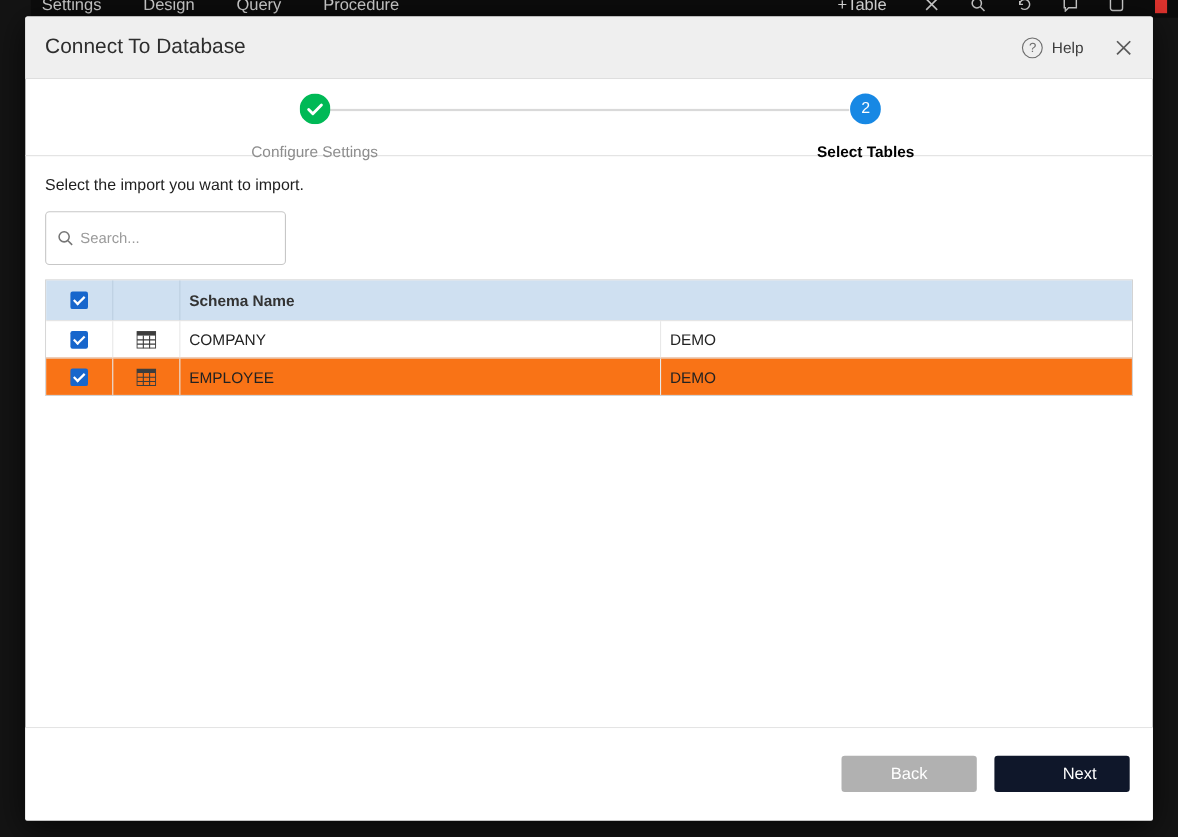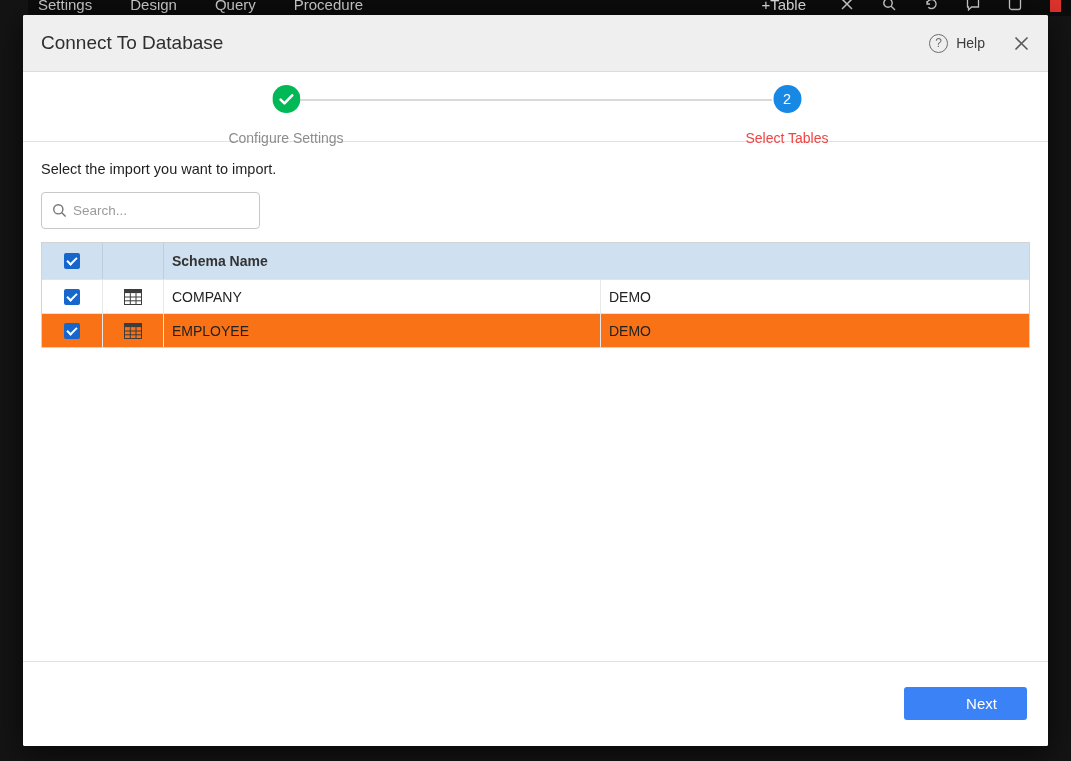--- a/index.html
+++ b/index.html
@@ -56,30 +56,30 @@
     display:flex; flex-direction:column; align-items:center; cursor:pointer;
   }
   .step-1{ left:263px; }
   .step-2{ left:764px; }
   .circle-green{ width:28px; height:28px; display:block; }
   .circle-blue{
     width:28px; height:28px; border-radius:50%; background:#1788e4; color:#fff;
     font-size:14.5px; display:flex; align-items:center; justify-content:center;
   }
   .step-label{ margin-top:17px; font-size:14px; color:#8d8d8d; }
-  .step-label.active{ color:#ef4444; }
+  .step-label.active{ color:#000000;font-weight:bold; }
 
   
   .modal-body{ padding:0 18px; }
   .instruction{ margin-top:19px; font-size:14.5px; color:#1f1f1f; }
   .toolbar-row{
     margin-top:15px; display:flex; align-items:center; justify-content:space-between;
   }
   .search-box{
-    width:219px; height:37px; border:1px solid #c7c7c7; border-radius:4px;
+    width:219px; height:49px; border:1px solid #c7c7c7; border-radius:4px;
     display:flex; align-items:center; background:#fff;
   }
   .search-box svg{ margin:0 6px 0 10px; flex:none; }
   .search-box input{
     border:none; outline:none; width:100%; height:100%; font-size:13.5px;
     color:#333; font-family:inherit; background:transparent;
   }
   .search-box input::placeholder{ color:#9b9b9b; }
   .summary{ font-size:14.5px; color:#1a1a1a; }
   .summary b{ font-weight:700; }
@@ -112,21 +112,21 @@
   .modal-footer{
     position:absolute; left:0; right:0; bottom:0; height:85px;
     border-top:1px solid #e2e2e2; display:flex; justify-content:flex-end;
     padding:25px 21px 0 0; gap:16px; background:#fff; border-radius:0 0 2px 2px;
   }
   .btn{
     width:123px; height:33px; border:none; border-radius:3px; color:#fff;
     font-size:15px; font-family:inherit; cursor:pointer;
   }
   .btn-back{ background:#b1b1b1; }
-  .btn-next{ background:#3b82f6;padding-left:32px; }
+  .btn-next{ background:#0f172a;padding-left:32px; }
 </style>
 </head>
 <body>
 
 <div class="topbar">
   <div class="topbar-inner">
     <span class="tb-tab">Settings</span>
     <span class="tb-tab">Design</span>
     <span class="tb-tab">Query</span>
     <span class="tb-tab">Procedure</span>
@@ -245,16 +245,17 @@
           </svg>
         </div>
         <div class="td td-text">EMPLOYEE</div>
         <div class="td td-text">DEMO</div>
       </div>
 
     </div>
   </div>
 
   <div class="modal-footer">
+    <button class="btn btn-back">Back</button>
     <button class="btn btn-next">Next</button>
   </div>
 
 </div>
 
 </body></html>

